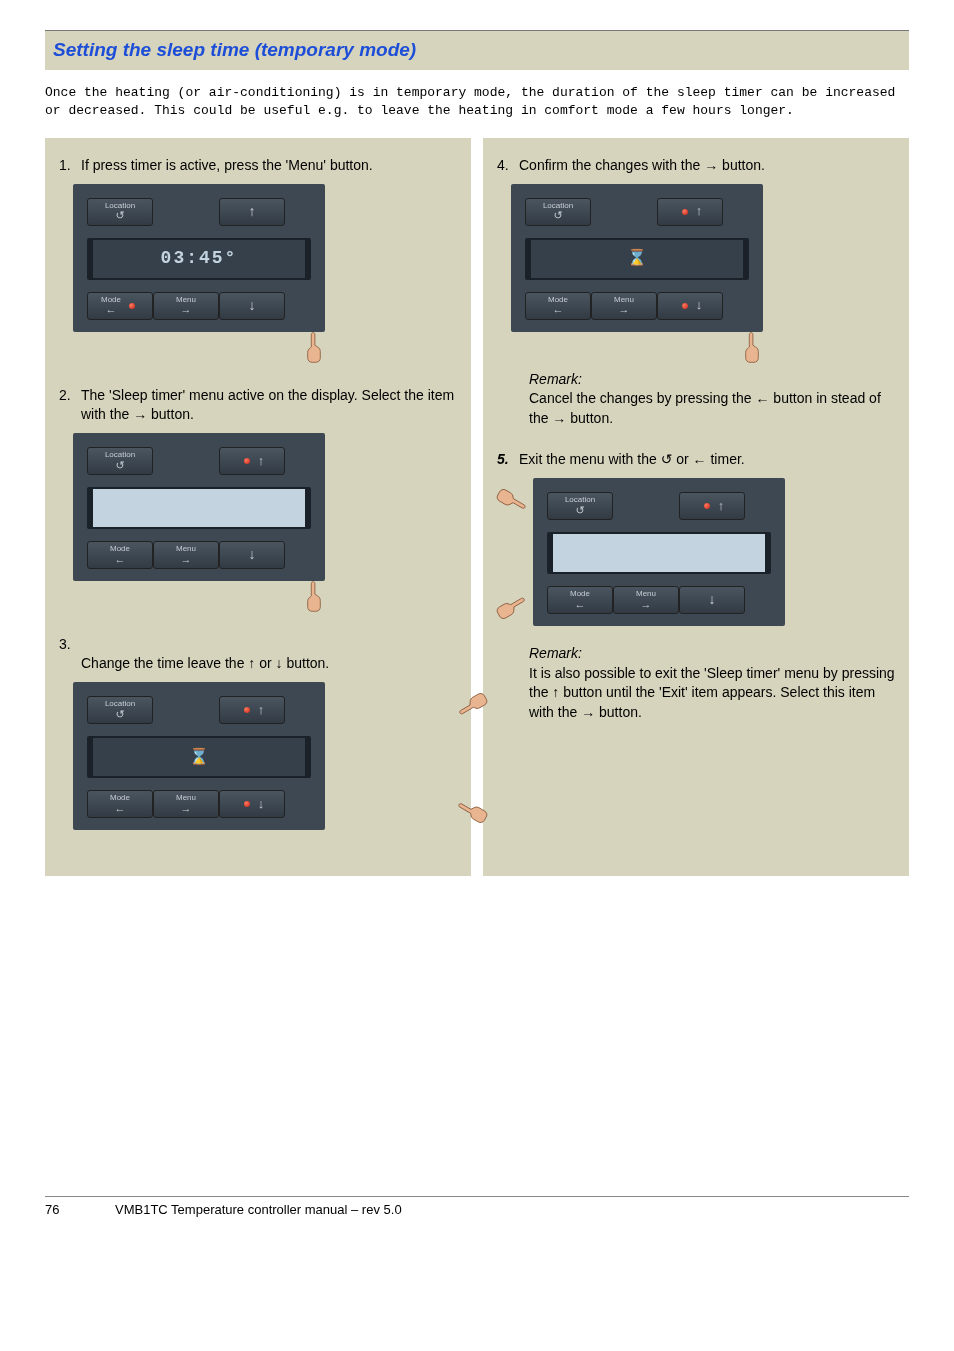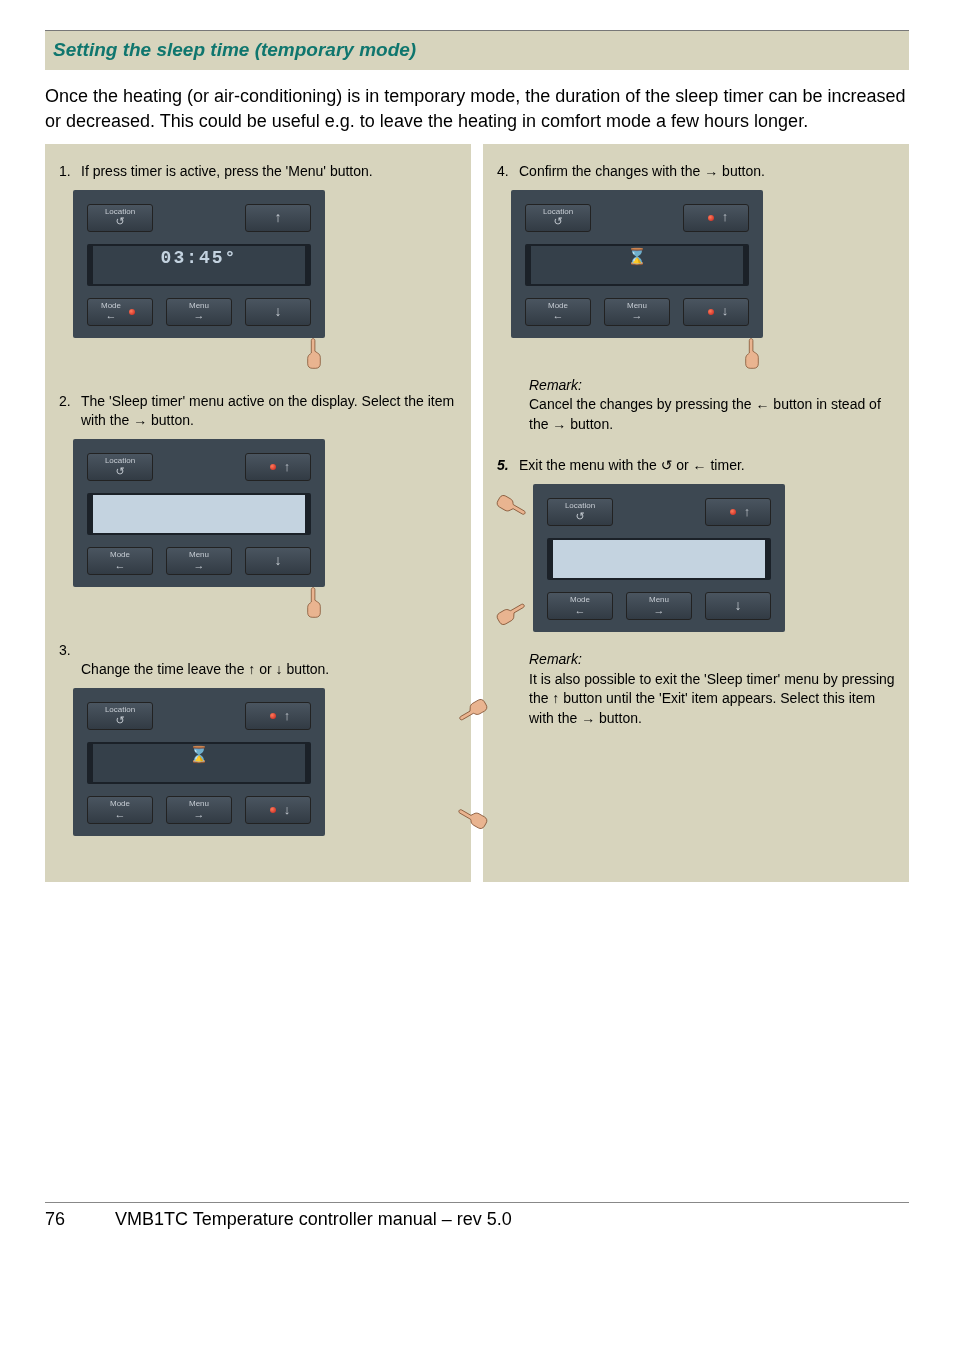--- a/index.html
+++ b/index.html
@@ -17,25 +17,26 @@
   .title-bar {
     background: #d7d4bd;
     border-top: 1px solid #777;
     padding: 6px 8px;
     margin-bottom: 14px;
   }
   .title-bar h2 {
     font-style: italic;
     font-weight: bold;
     font-size: 19px;
-    color: #0f766e;
+    color: #1d4ed8;
   }
   .intro {
-    margin-bottom: 10px;
-    font-size: 18px;
+    margin-bottom: 18px;
+    font-size: 13px;
+    font-family: Liberation Mono, monospace;
   }
   .columns {
     display: flex;
     gap: 0;
   }
   .col {
     flex: 1;
     background: #d7d4bd;
     padding: 18px 14px 24px 14px;
   }
@@ -75,21 +76,20 @@
   }
   .panel {
     width: 252px;
     background: #3d4852;
     border-radius: 2px;
     padding: 14px 14px 12px 14px;
     position: relative;
   }
   .btnrow {
     display: flex;
-    justify-content: space-between;
     align-items: stretch;
     height: 28px;
   }
   .pbtn {
     width: 66px;
     height: 28px;
     background: linear-gradient(#4a5560,#323b44);
     border: 1px solid #222;
     border-radius: 3px;
     color: #c6ccd3;
@@ -112,20 +112,21 @@
   .pbtn.led-row { flex-direction: row; justify-content: center; gap: 4px;}
   .pbtn.led-row .arrow-only { font-size: 13px; }
 
   .lcd {
     margin: 12px 0;
     height: 42px;
     background: #c4d3e0;
     border: 2px solid #1b2128;
     border-radius: 2px;
     display: flex;
+    align-items: center;
     justify-content: center;
     gap: 10px;
     padding: 0 8px;
     position: relative;
   }
   .lcd.dark {
     background: #35404a;
     border-left: 6px solid #1b2128;
     border-right: 6px solid #1b2128;
     color: #c4d3e0;
@@ -158,21 +159,21 @@
     margin-left: 112px;
     margin-top: -2px;
   }
 
   
   .footer {
     margin-top: 320px;
     border-top: 1px solid #888;
     padding-top: 4px;
     display: flex;
-    font-size: 18px;
+    font-size: 13px;
   }
   .footer .pnum { width: 70px; }
   .footer .ftitle { flex:1; }
 </style>
 </head>
 <body>
 
 <div class="page">
 
   <div class="title-bar">

